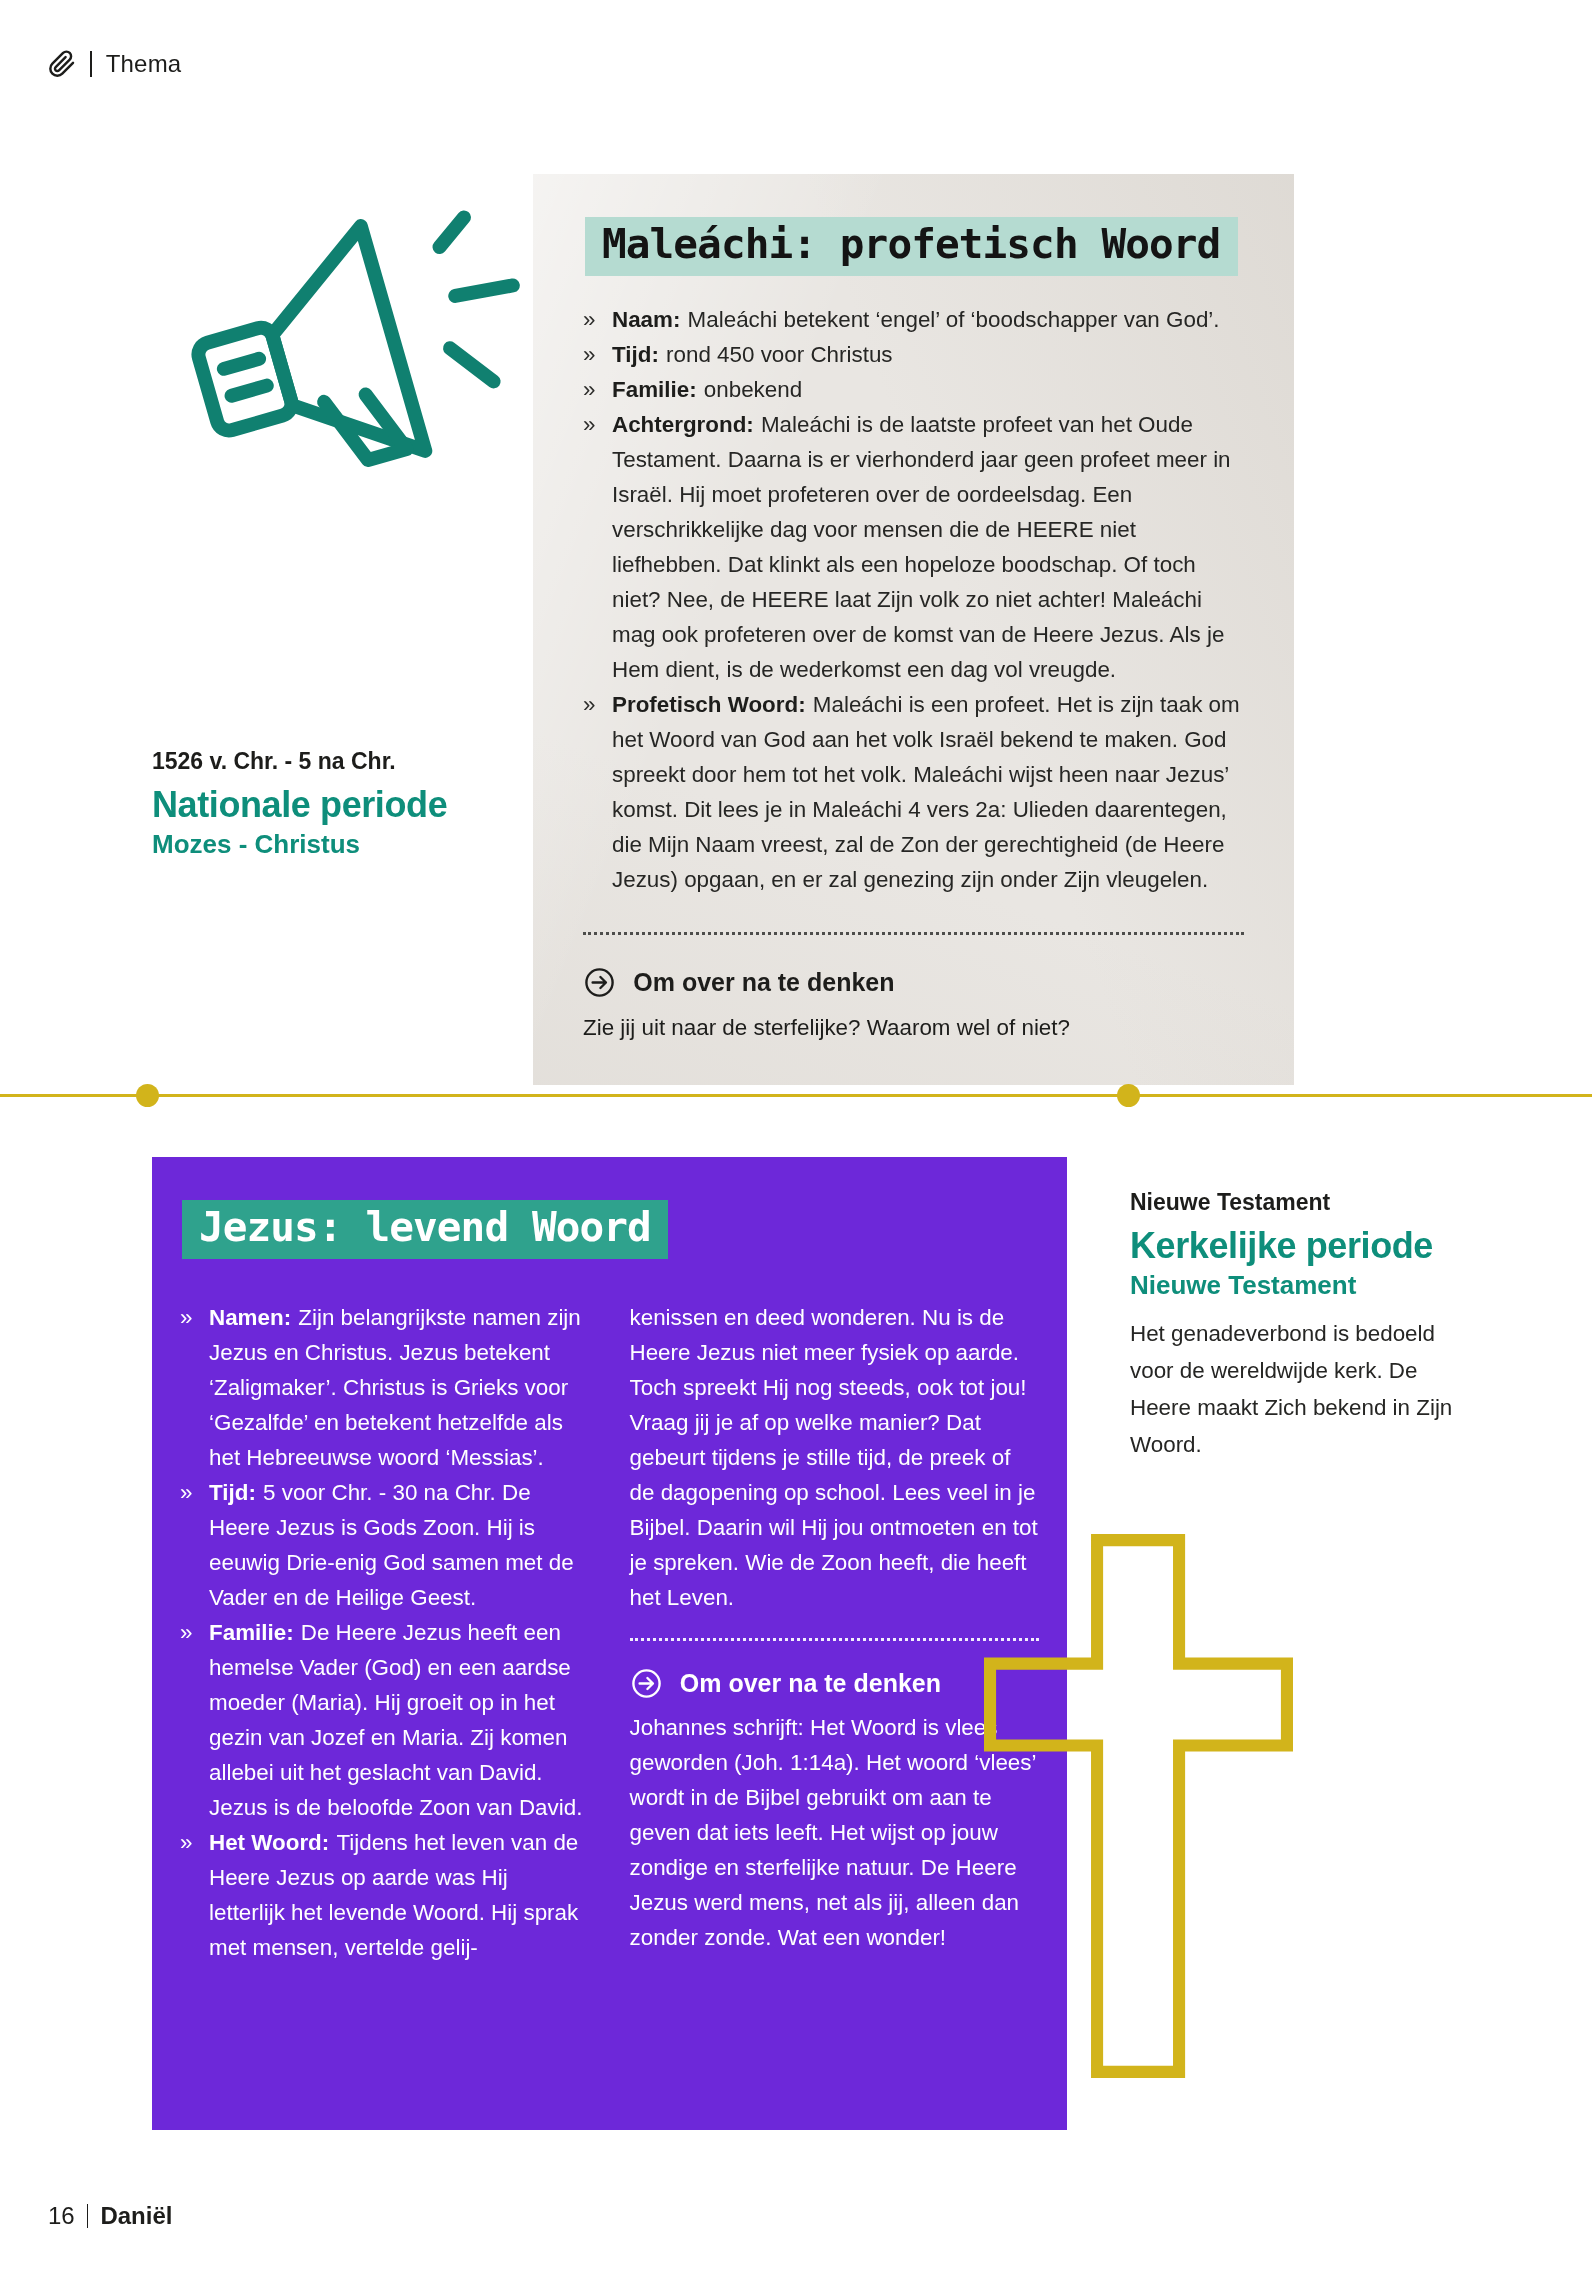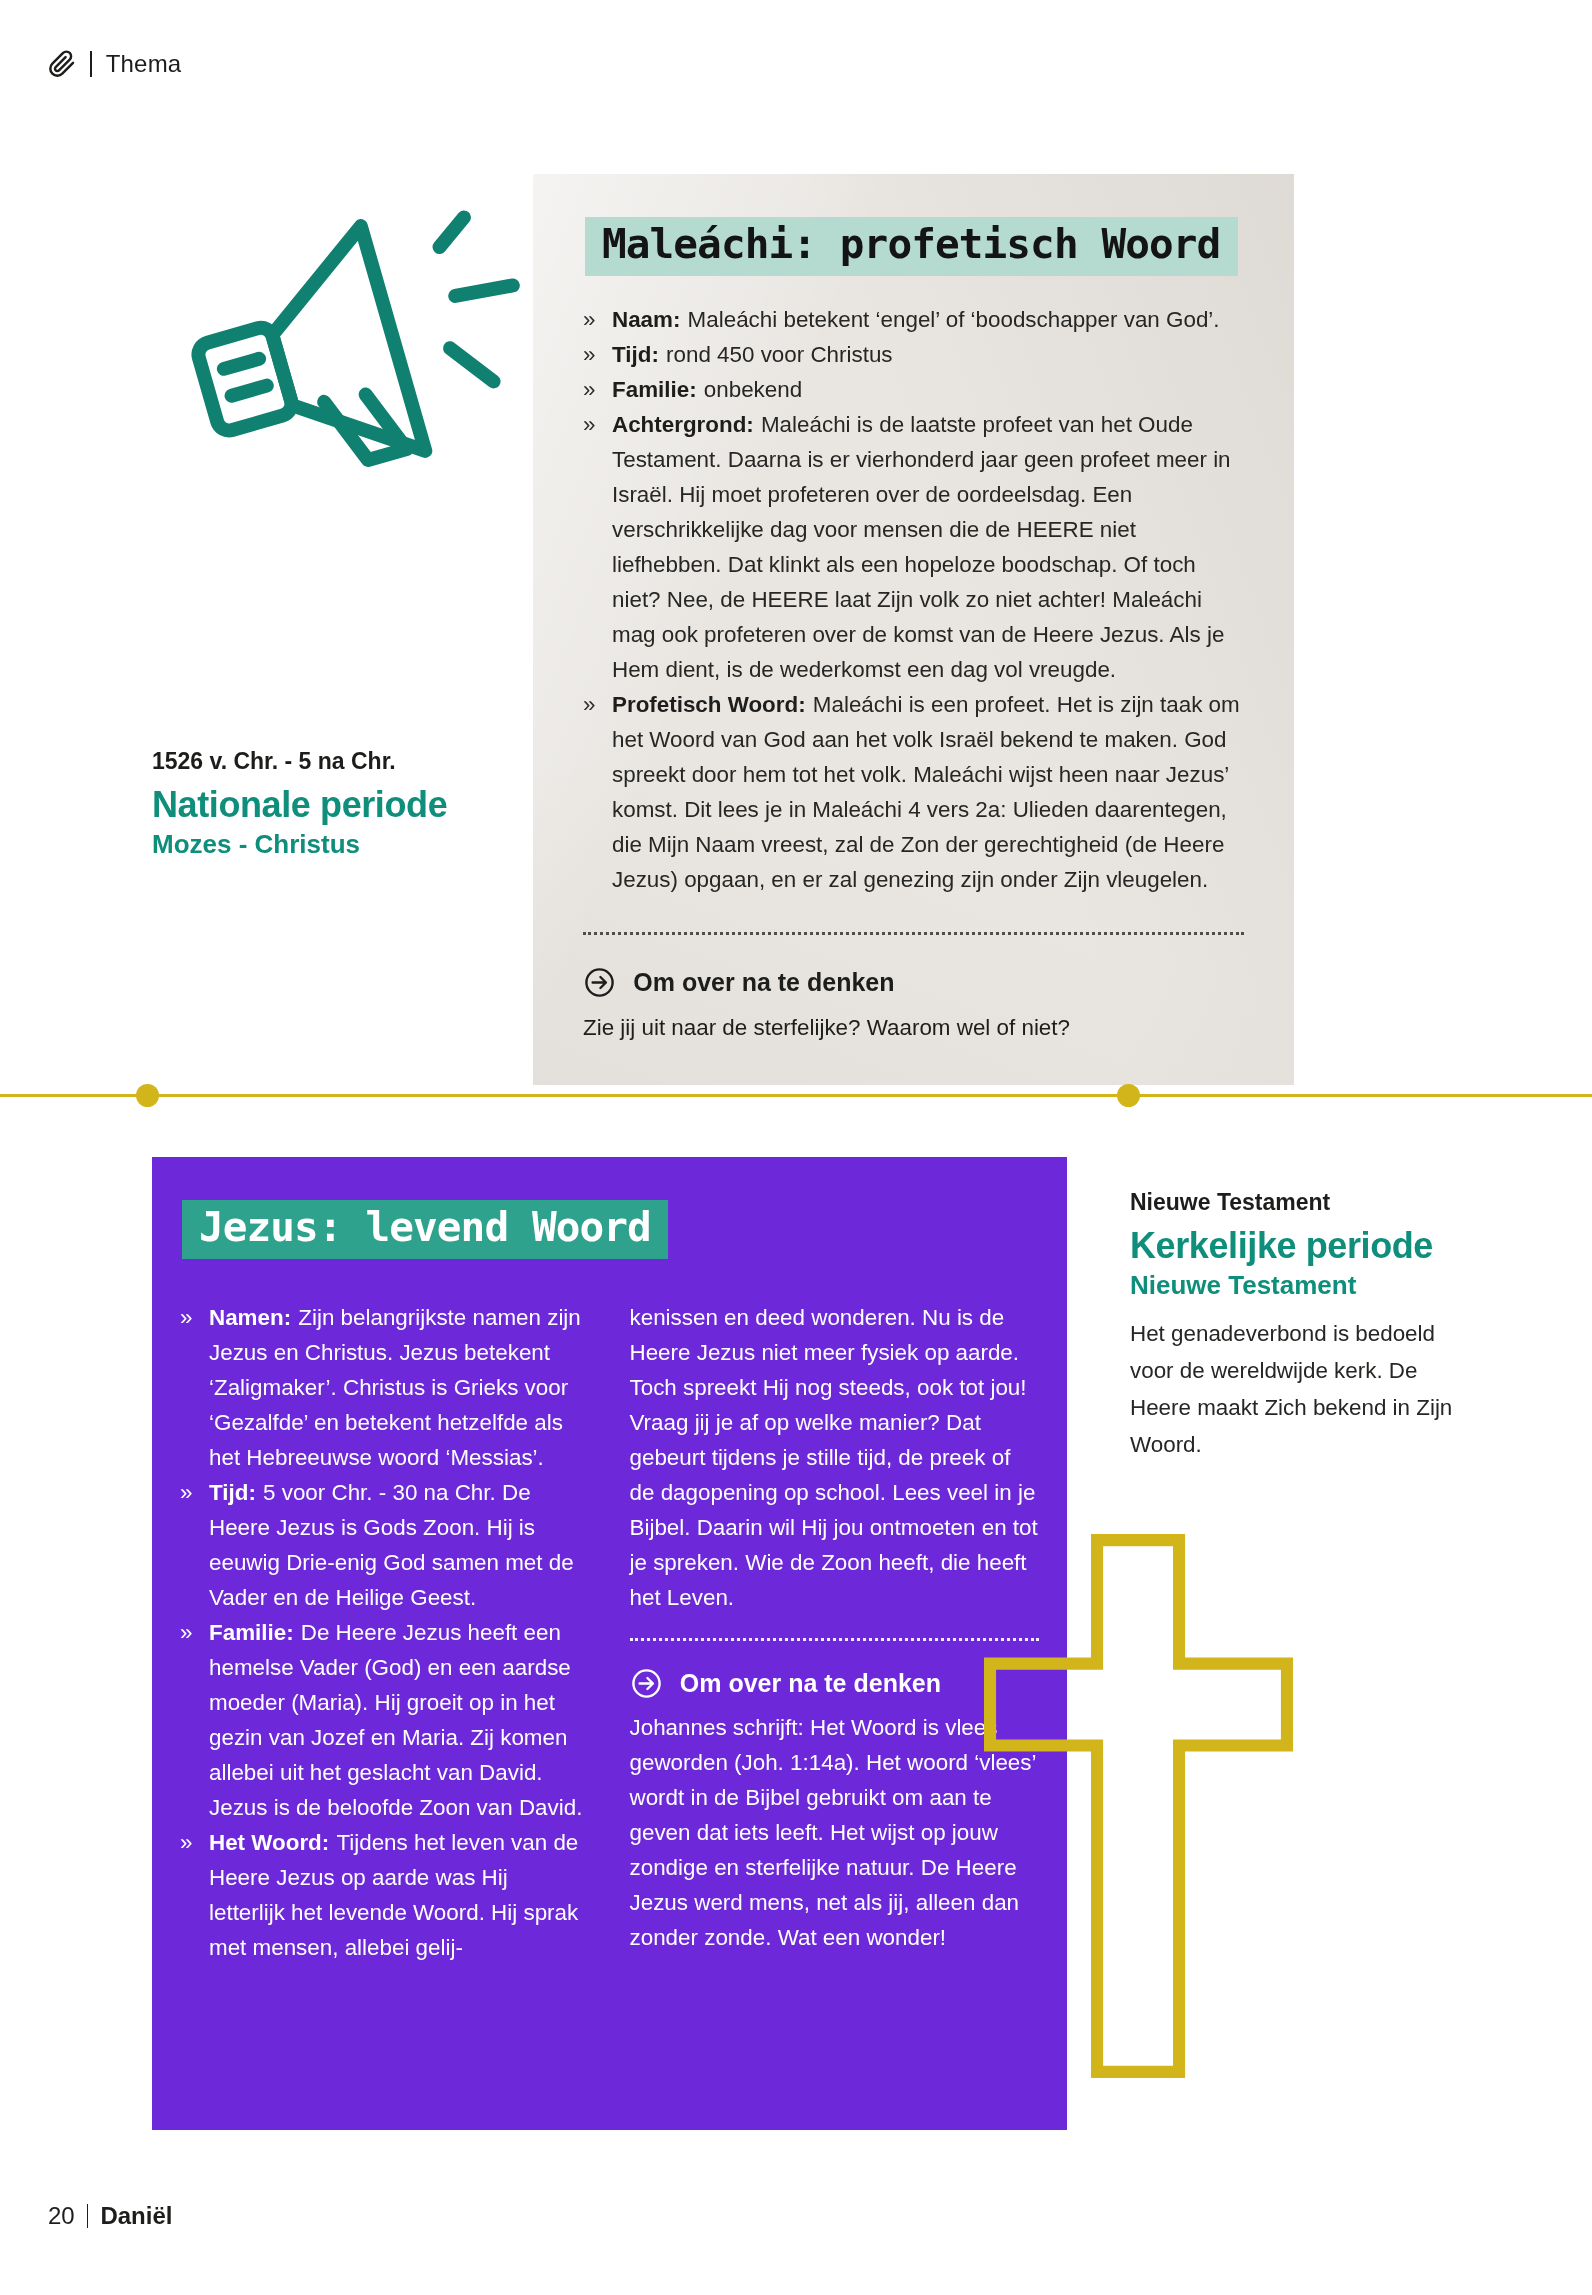--- a/index.html
+++ b/index.html
@@ -177,21 +177,21 @@
           <div class="item">
             <span class="marker">»</span>
             <p class="itext"><b>Tijd:</b><span>5 voor Chr. - 30 na Chr. De Heere Jezus is Gods Zoon. Hij is eeuwig Drie-enig God samen met de Vader en de Heilige Geest.</span></p>
           </div>
           <div class="item">
             <span class="marker">»</span>
             <p class="itext"><b>Familie:</b><span>De Heere Jezus heeft een hemelse Vader (God) en een aardse moeder (Maria). Hij groeit op in het gezin van Jozef en Maria. Zij komen allebei uit het geslacht van David. Jezus is de beloofde Zoon van David.</span></p>
           </div>
           <div class="item">
             <span class="marker">»</span>
-            <p class="itext"><b>Het Woord:</b><span>Tijdens het leven van de Heere Jezus op aarde was Hij letterlijk het levende Woord. Hij sprak met mensen, allebei gelij-</span></p>
+            <p class="itext"><b>Het Woord:</b><span>Tijdens het leven van de Heere Jezus op aarde was Hij letterlijk het levende Woord. Hij sprak met mensen, vertelde gelij-</span></p>
           </div>
         </div>
       </div>
 
       <div class="col">
         <p class="cont">kenissen en deed wonderen. Nu is de Heere Jezus niet meer fysiek op aarde. Toch spreekt Hij nog steeds, ook tot jou! Vraag jij je af op welke manier? Dat gebeurt tijdens je stille tijd, de preek of de dagopening op school. Lees veel in je Bijbel. Daarin wil Hij jou ontmoeten en tot je spreken. Wie de Zoon heeft, die heeft het Leven.</p>
         <div class="dotted white"></div>
         <div class="think">
           <div class="think-head">
             <svg class="arrow-icon" viewBox="0 0 36 36">
@@ -211,19 +211,19 @@
     <h2 class="side-title">Kerkelijke periode</h2>
     <h3 class="side-sub">Nieuwe Testament</h3>
     <p class="side-body">Het genadeverbond is bedoeld voor de wereldwijde kerk. De Heere maakt Zich bekend in Zijn Woord.</p>
   </aside>
 
   <svg class="cross" viewBox="0 0 358 630">
     <path d="M131 7 H226 V150 H351 V245 H226 V623 H131 V245 H7 V150 H131 Z" fill="none" stroke="#d2b41b" stroke-width="14"></path>
   </svg>
 
   <footer class="pagefoot">
-    <span>20</span>
+    <span>16</span>
     <span class="foot-divider"></span>
     <span class="foot-book">Daniël</span>
   </footer>
 
 </div>
 
 
 </body></html>

